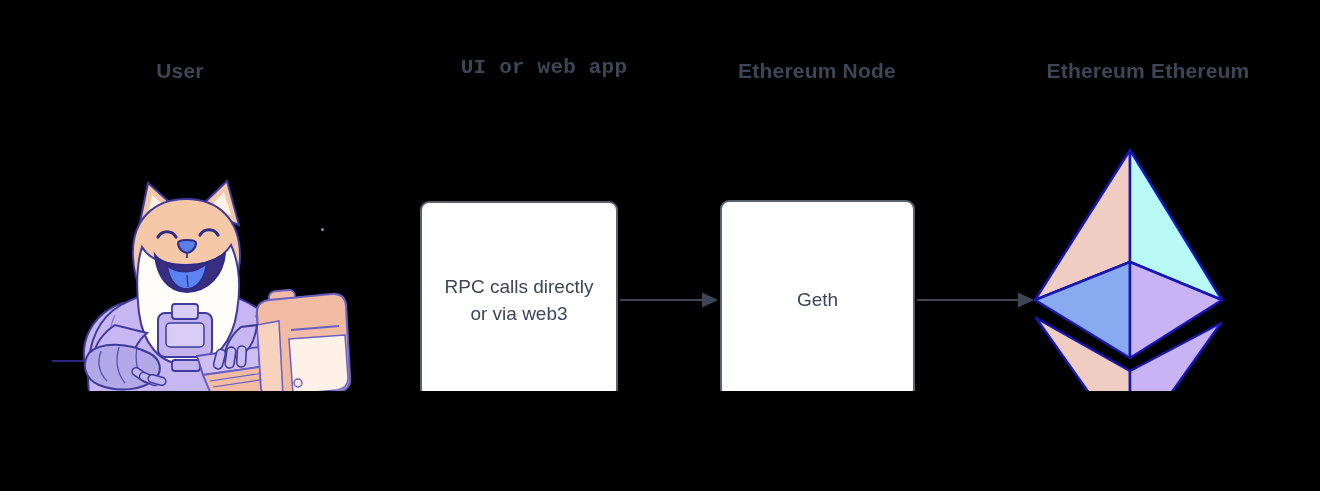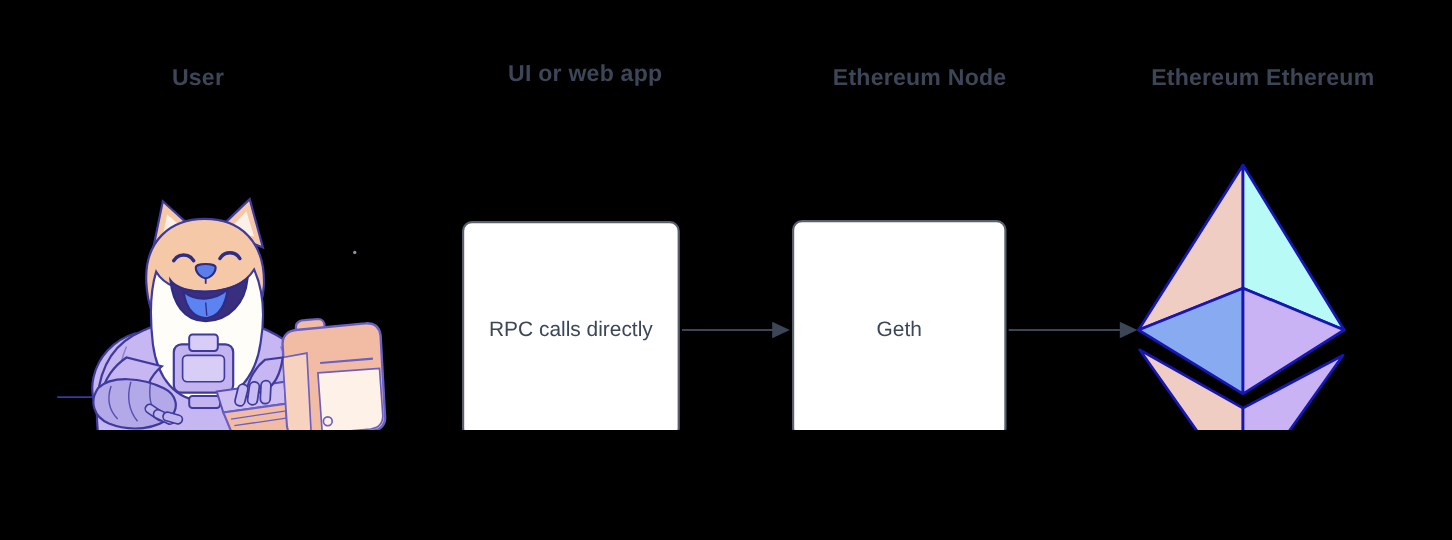--- a/index.html
+++ b/index.html
@@ -1,22 +1,22 @@
 <!DOCTYPE html>
 <html><head>
 <meta charset="utf-8">
 <style>
   html,body{margin:0;padding:0;background:#000;}
   #stage{position:relative;width:1320px;height:391px;background:#000000;overflow:hidden;
          font-family:"Liberation Sans",sans-serif;}
   .hdr{position:absolute;transform:translateX(-50%);font-weight:bold;font-size:21px;
        color:#3C4657;white-space:nowrap;letter-spacing:.2px;}
   #hdr-user{left:180px;top:59px;}
-  #hdr-ui{left:532px;top:56px;}
-  #hdr-node{left:836px;top:59px;}
+  #hdr-ui{left:544px;top:56px;font-family:Liberation Mono, monospace;}
+  #hdr-node{left:817px;top:59px;}
   #hdr-network{left:1148px;top:59px;}
   .node{position:absolute;background:#FFFFFF;border:2px solid #59616F;border-radius:9px;
         box-sizing:border-box;display:flex;align-items:center;justify-content:center;
         text-align:center;color:#3C4657;font-size:19px;line-height:27px;}
   #node-ui{left:420px;top:201px;width:198px;height:197px;}
   #node-geth{left:720px;top:200px;width:195px;height:198px;}
   .node .inner{width:180px;}
   #arrow-layer{position:absolute;left:0;top:0;width:1320px;height:491px;pointer-events:none;}
   #doge{position:absolute;left:45px;top:175px;width:335px;height:225px;}
   #ethlogo{position:absolute;left:1027px;top:146px;width:206px;height:312px;}
@@ -89,20 +89,21 @@
     <path d="M56,176 C52,188 54,198 62,206 M74,172 C70,186 72,198 80,208 M92,172 C90,184 92,196 98,204" fill="none" stroke="#3F3A9E" stroke-width="1.3" opacity=".8"></path>
     <rect x="92" y="190" width="8" height="20" rx="4" transform="rotate(-55 96 200)" fill="#C0B6EE" stroke="#3F3A9E" stroke-width="1.5"></rect>
     <rect x="100" y="194" width="8" height="20" rx="4" transform="rotate(-65 104 204)" fill="#C0B6EE" stroke="#3F3A9E" stroke-width="1.5"></rect>
     <rect x="108" y="196" width="8" height="18" rx="4" transform="rotate(-75 112 205)" fill="#C0B6EE" stroke="#3F3A9E" stroke-width="1.5"></rect>
   </svg>
   <div id="sparkle"></div>
 
   <div class="node" id="node-ui">
     <div class="inner">
       <div>RPC calls directly</div>
+      <div>or via web3</div>
     </div>
   </div>
 
   <div class="node" id="node-geth">
     <div class="inner">Geth</div>
   </div>
 
   <svg id="arrow-layer">
     <g>
       <line x1="620" y1="300" x2="704" y2="300" stroke="#3C4657" stroke-width="2"></line>

